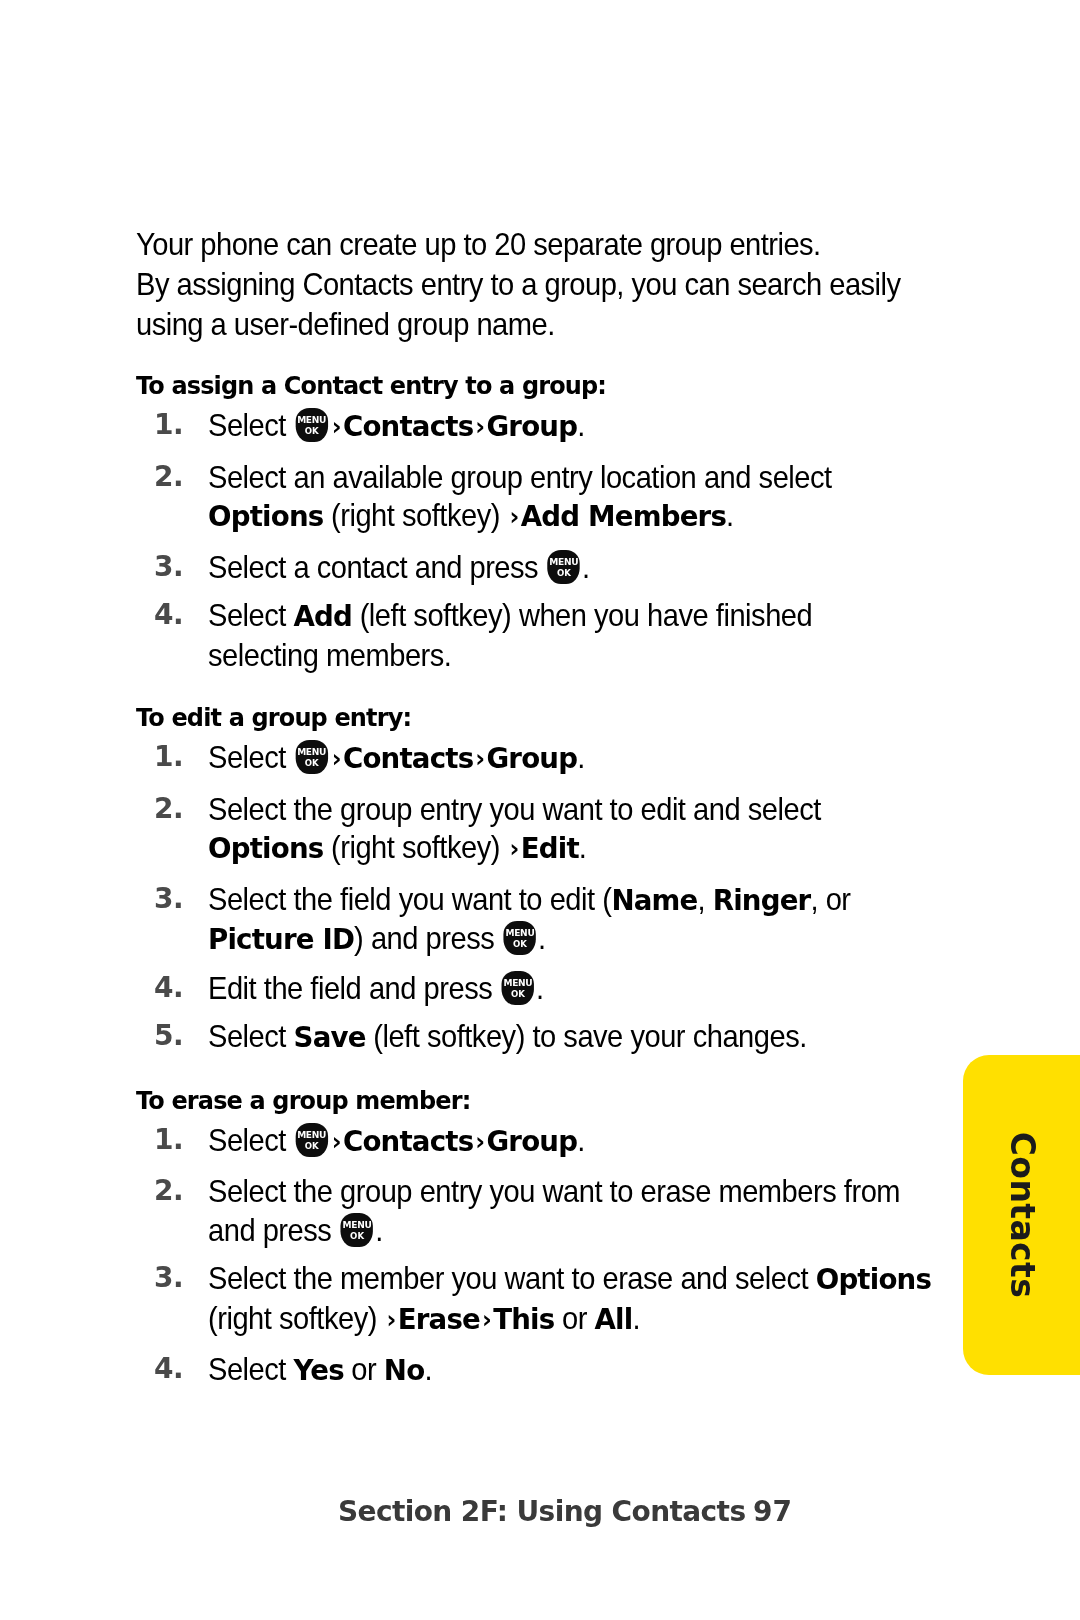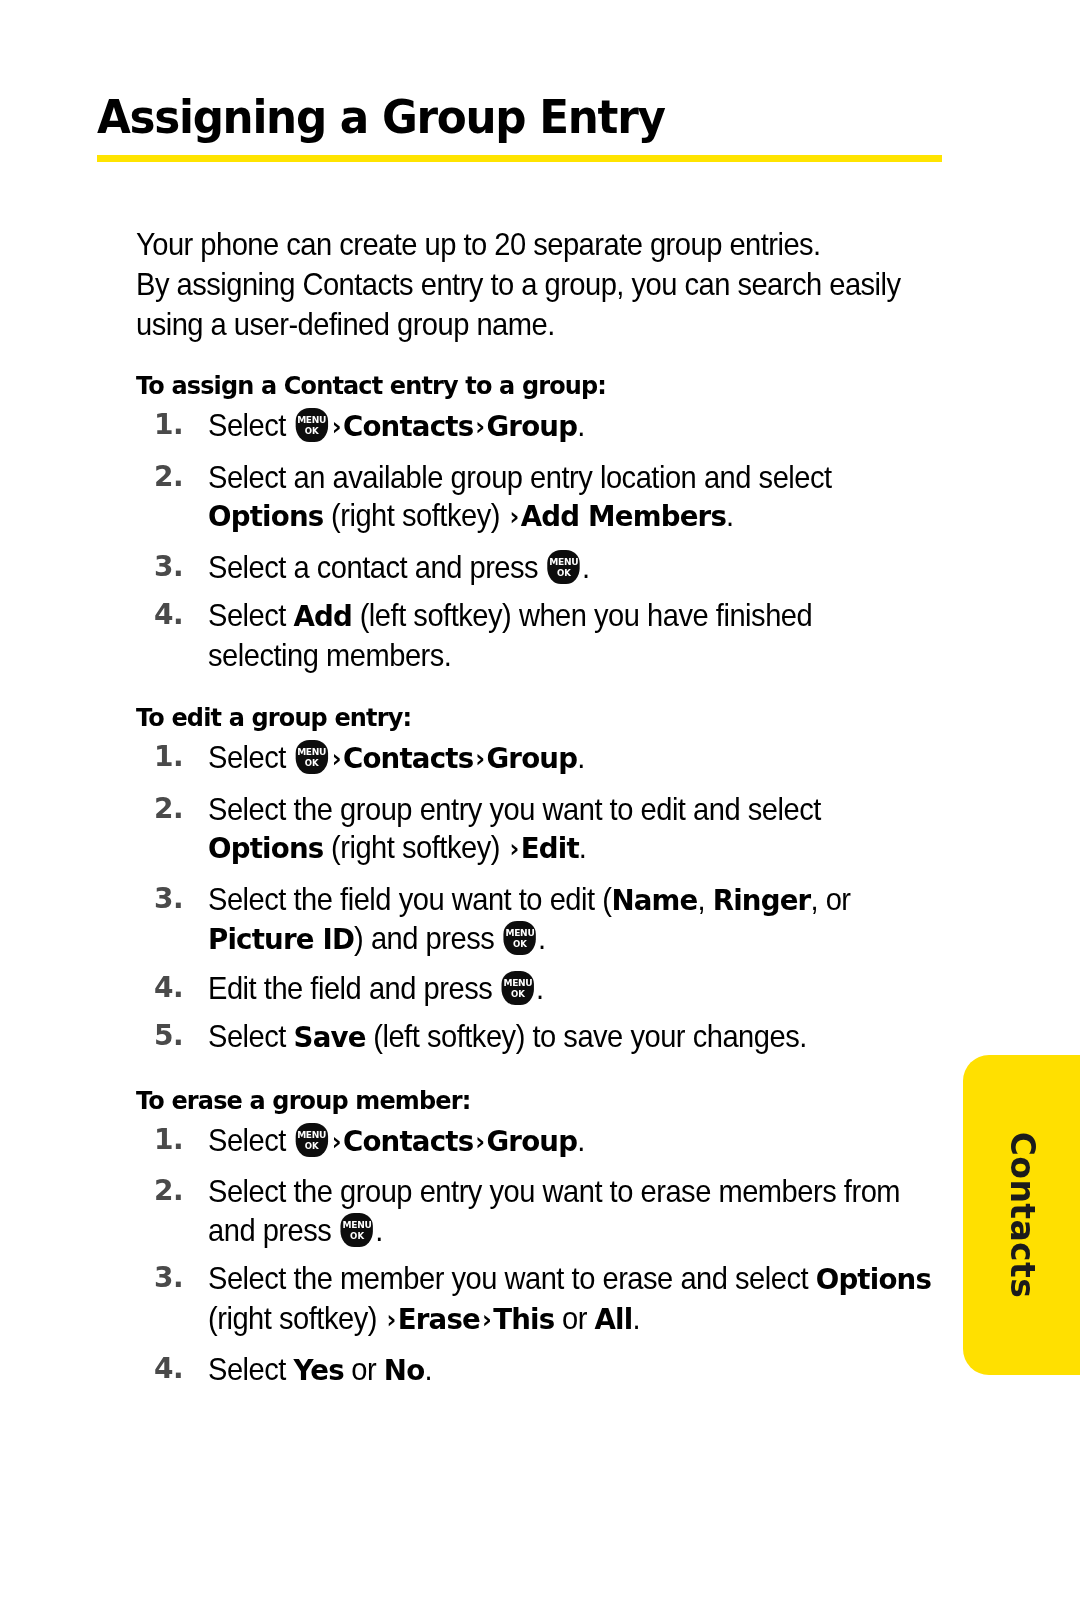--- a/index.html
+++ b/index.html
@@ -219,24 +219,20 @@
 </style>
 </head>
 <body>
 
 <div class="page">
 
   <div class="side-tab">
     <span class="side-tab-label">Contacts</span>
   </div>
 
-  <div class="title-block">
-    <div class="page-title">Assigning a Group Entry</div>
-    <div class="title-rule"></div>
-  </div>
 
   <div class="content">
 
     <div class="intro">
       <div>Your phone can create up to 20 separate group entries.</div>
       <div>By assigning Contacts entry to a group, you can search easily</div>
       <div>using a user-defined group name.</div>
     </div>
 
     <div id="sections-host">
@@ -330,14 +326,20 @@
             <span class="num">4.</span>
             <span class="txt">
               <span class="ln">Select <b>Yes</b> or <b>No</b>.</span>
             </span>
           </li>
         </ol>
       </div>
 
   </div>
 
+  <div class="footer">
+    <div class="footer-inner">
+      <span class="footer-text">Section 2F: Using Contacts</span>
+      <span class="footer-page">97</span>
+    </div>
+  </div>
 
 </div>
 
 </body></html>

